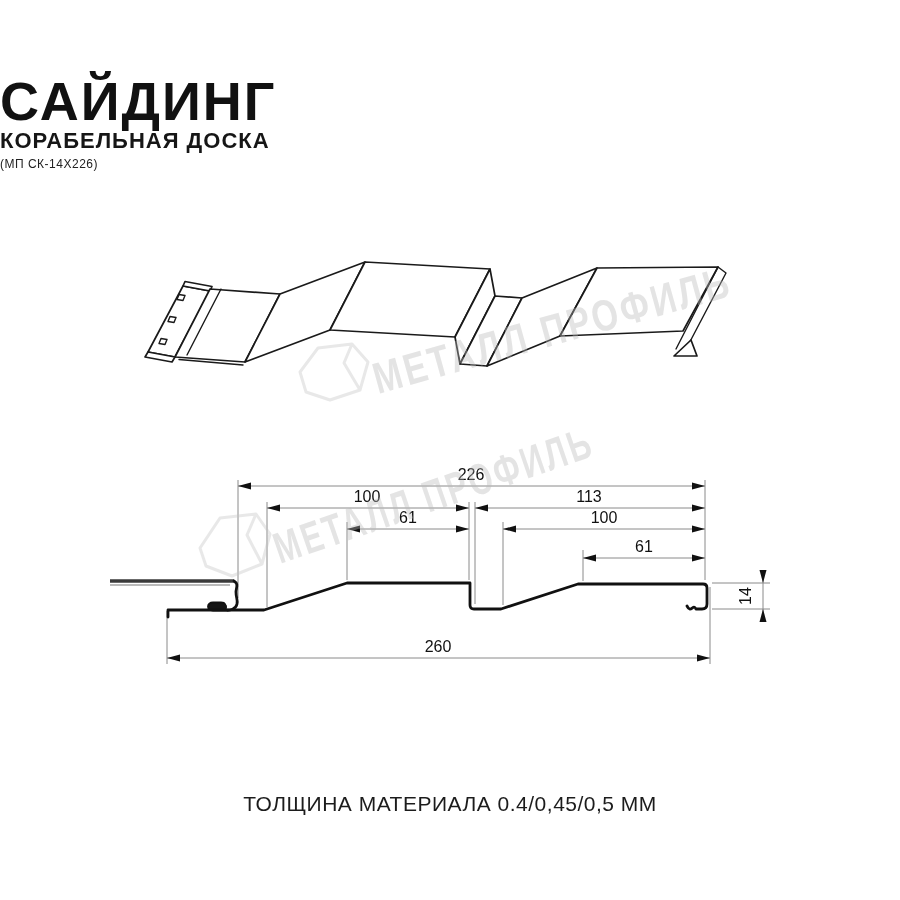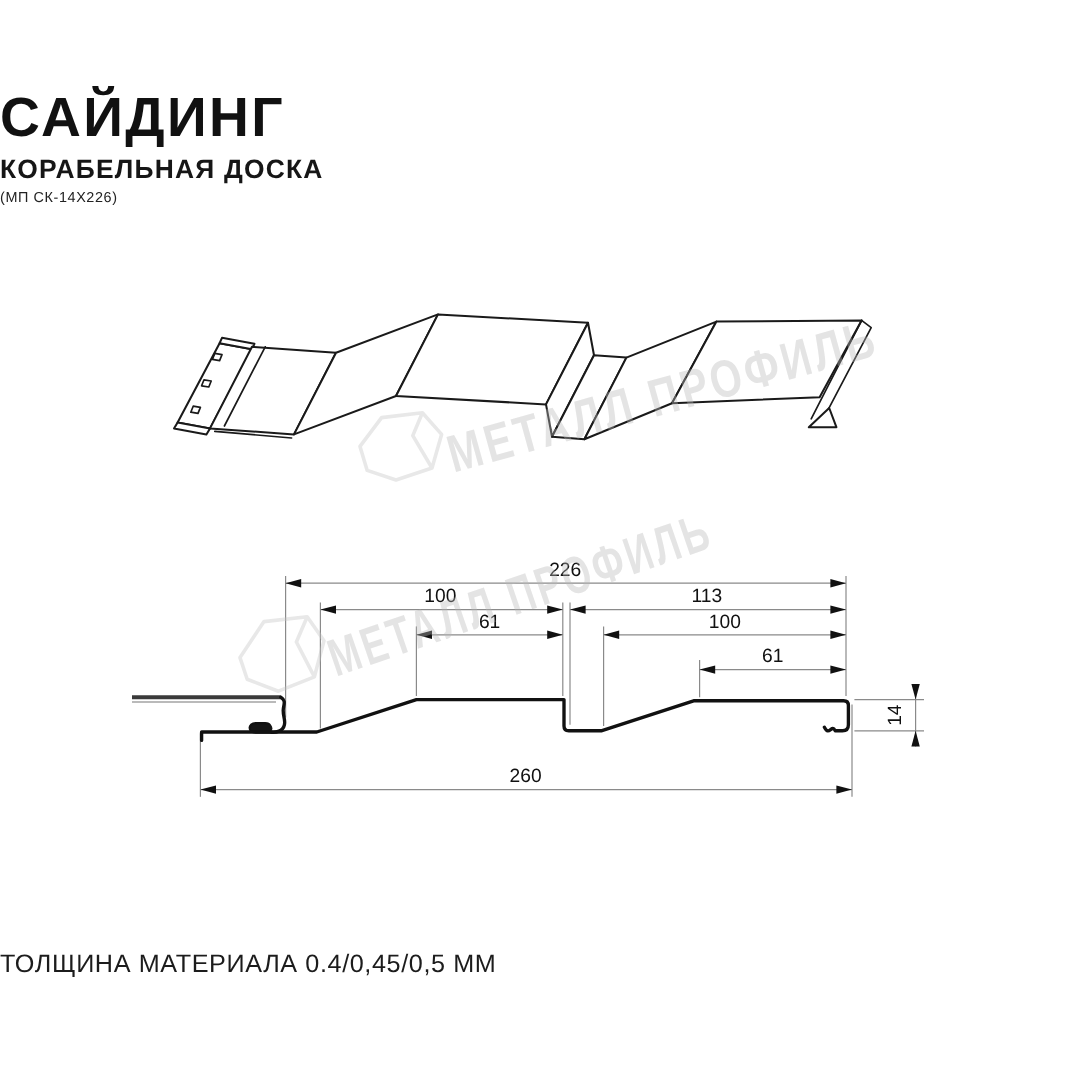--- a/index.html
+++ b/index.html
@@ -1,24 +1,24 @@
 <!DOCTYPE html>
 <html><head>
 <meta charset="utf-8">
 <style>
   html,body{margin:0;padding:0;background:#ffffff;width:900px;height:900px;overflow:hidden;
             font-family:"Liberation Sans","DejaVu Sans",sans-serif;}
   .stage{position:relative;width:900px;height:900px;background:#fff;}
-  .title{position:absolute;top:70px;left:0;width:100%;font-size:46px;font-weight:800;
+  .title{position:absolute;top:70px;left:0;width:100%;font-size:54px;font-weight:800;
          letter-spacing:2px;color:#111;}
   .subtitle{position:absolute;top:128px;left:0;width:100%;font-size:22px;font-weight:700;
             letter-spacing:1px;color:#161616;}
   .code{position:absolute;top:157px;left:0;width:100%;font-size:12px;font-weight:400;
         letter-spacing:.5px;color:#222;}
-  .footer{position:absolute;top:792px;left:0;width:100%;font-size:21px;
+  .footer{position:absolute;top:792px;left:0;width:100%;text-align:center;font-size:21px;
           font-weight:500;letter-spacing:.5px;color:#1c1c1c;}
   svg{position:absolute;left:0;top:0;}
   .prof{stroke:#111;stroke-width:2.8;fill:none;stroke-linejoin:round;stroke-linecap:round;}
   .neighbor{stroke:#3a3a3a;stroke-width:3.4;fill:none;}
   .thin{stroke:#777;stroke-width:1;fill:none;}
   .dim{stroke:#8a8a8a;stroke-width:1;fill:none;}
   .arrow{fill:#111;stroke:none;}
   .dimtxt{font-size:16px;fill:#111;text-anchor:middle;}
   .face{fill:#fff;stroke:#1a1a1a;stroke-width:1.7;stroke-linejoin:round;}
   .edge{fill:none;stroke:#1a1a1a;stroke-width:1.4;stroke-linejoin:round;stroke-linecap:round;}

